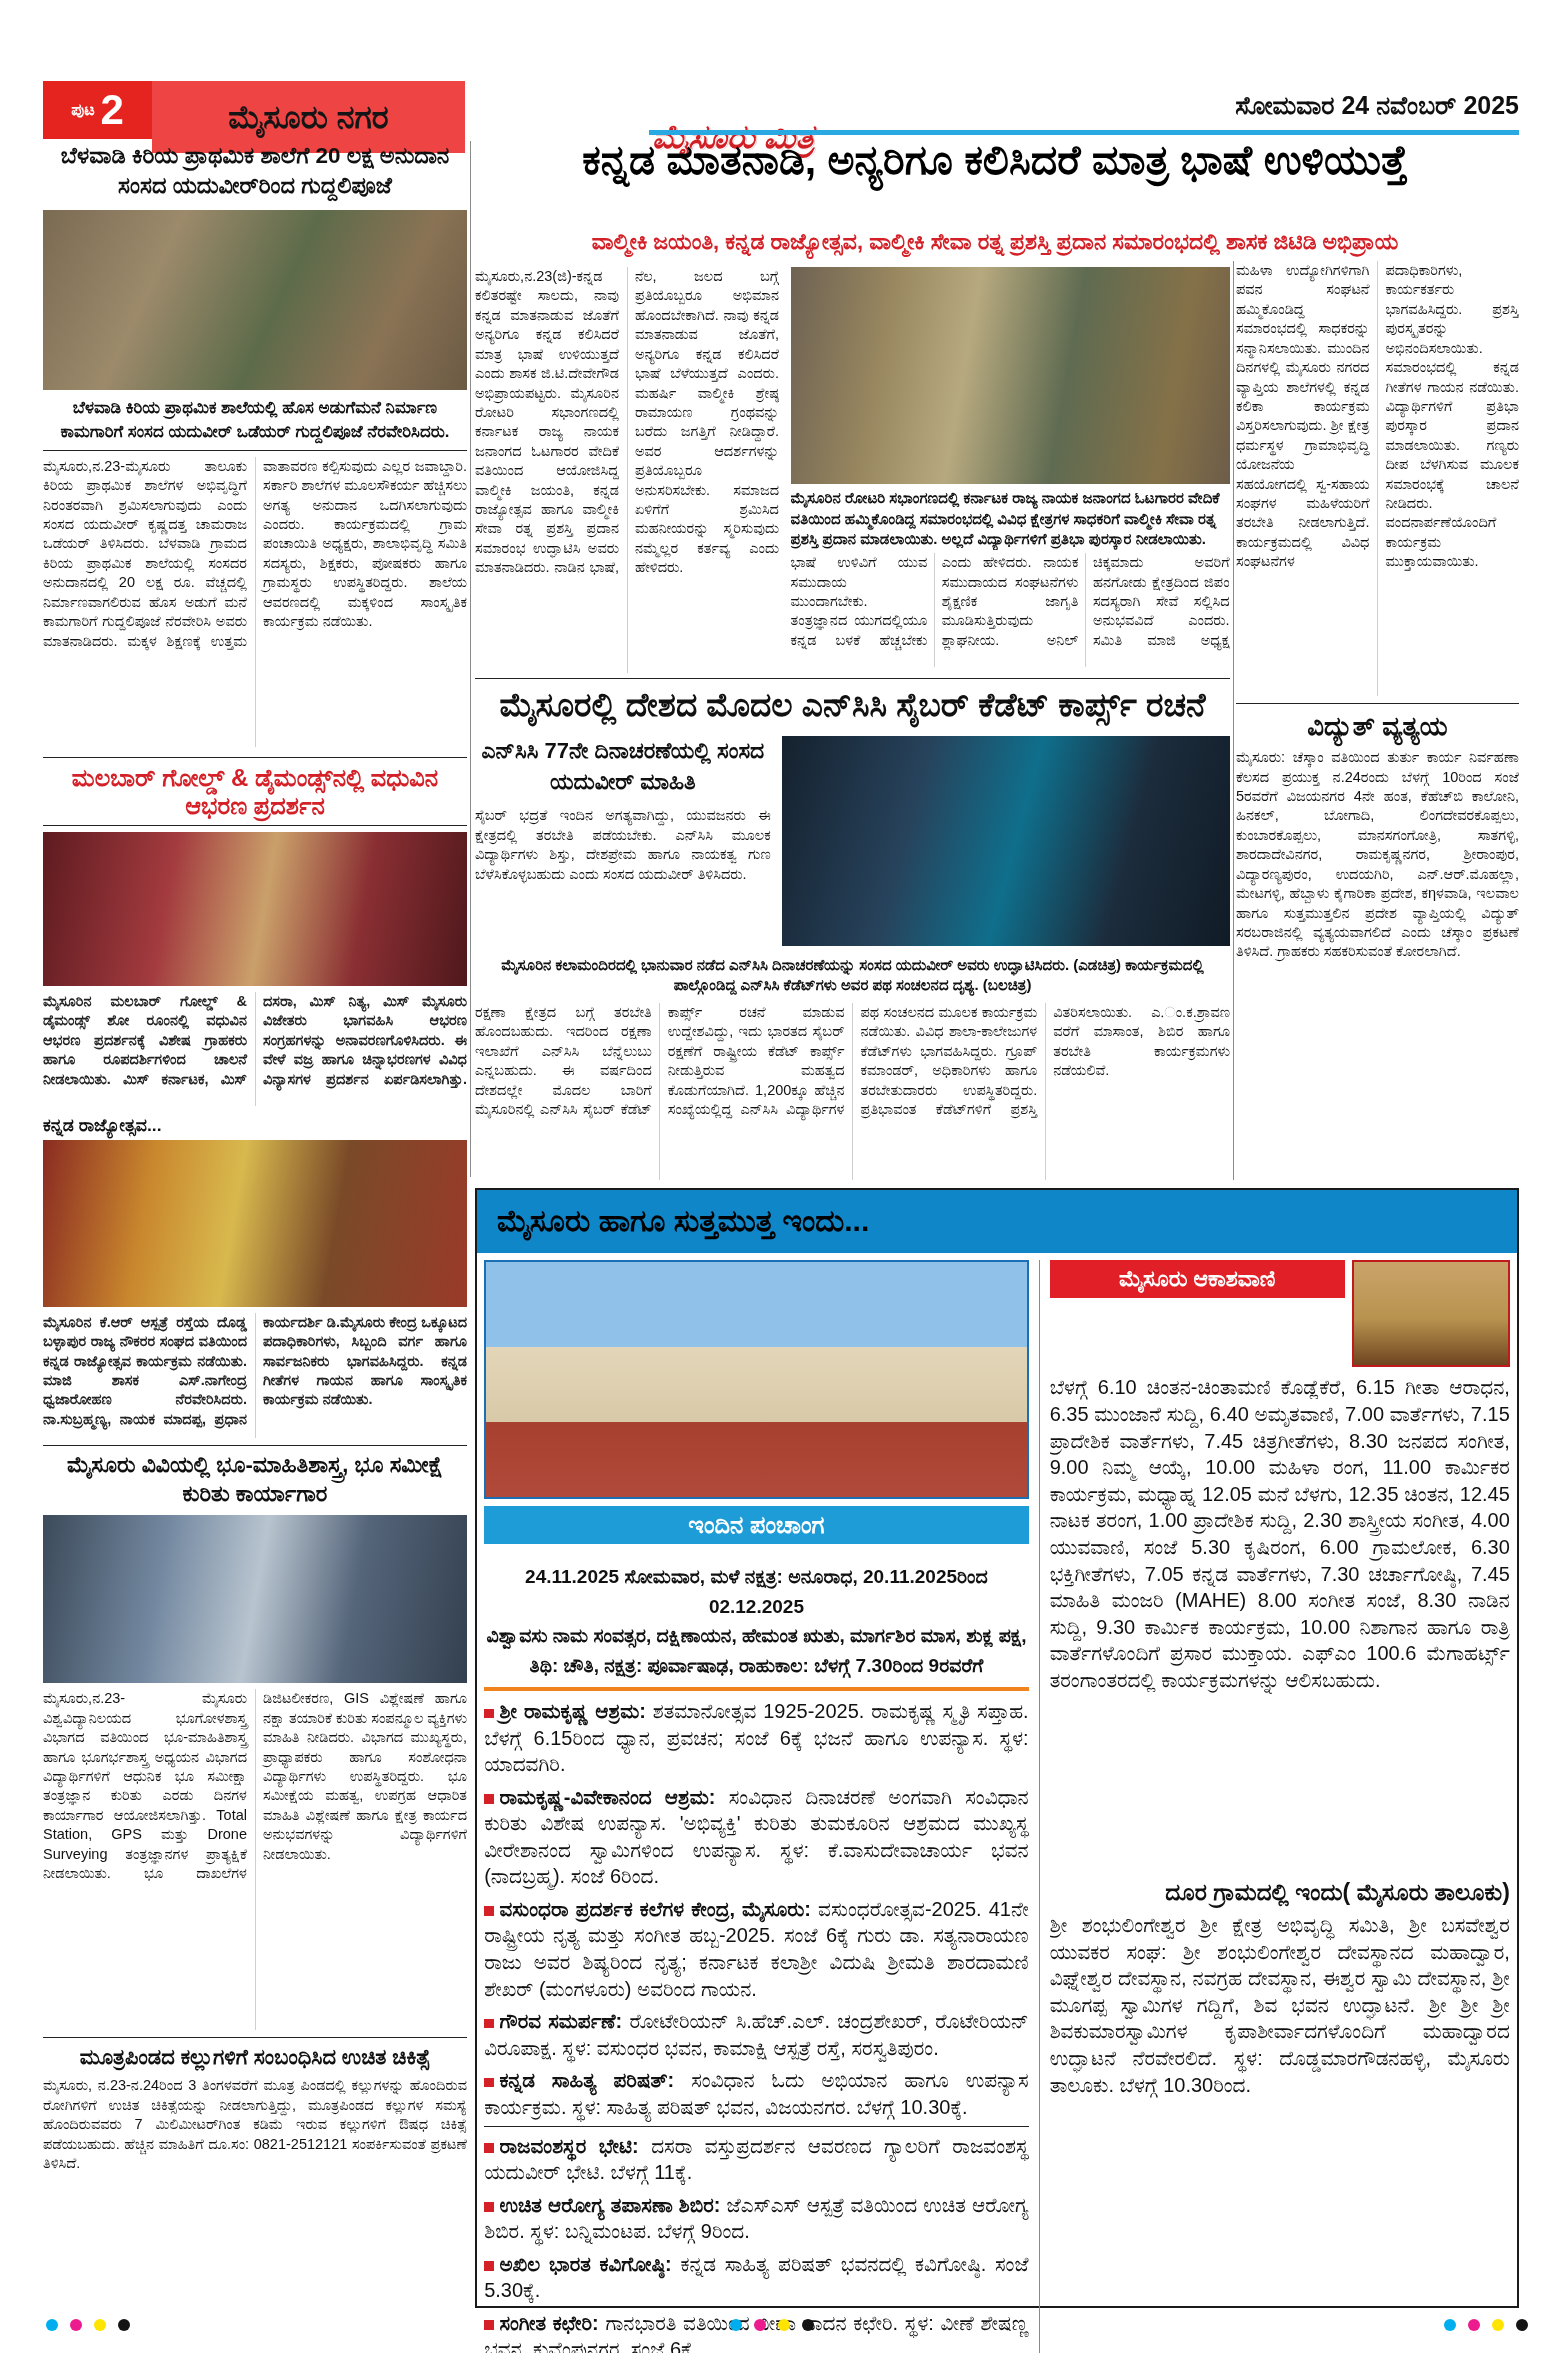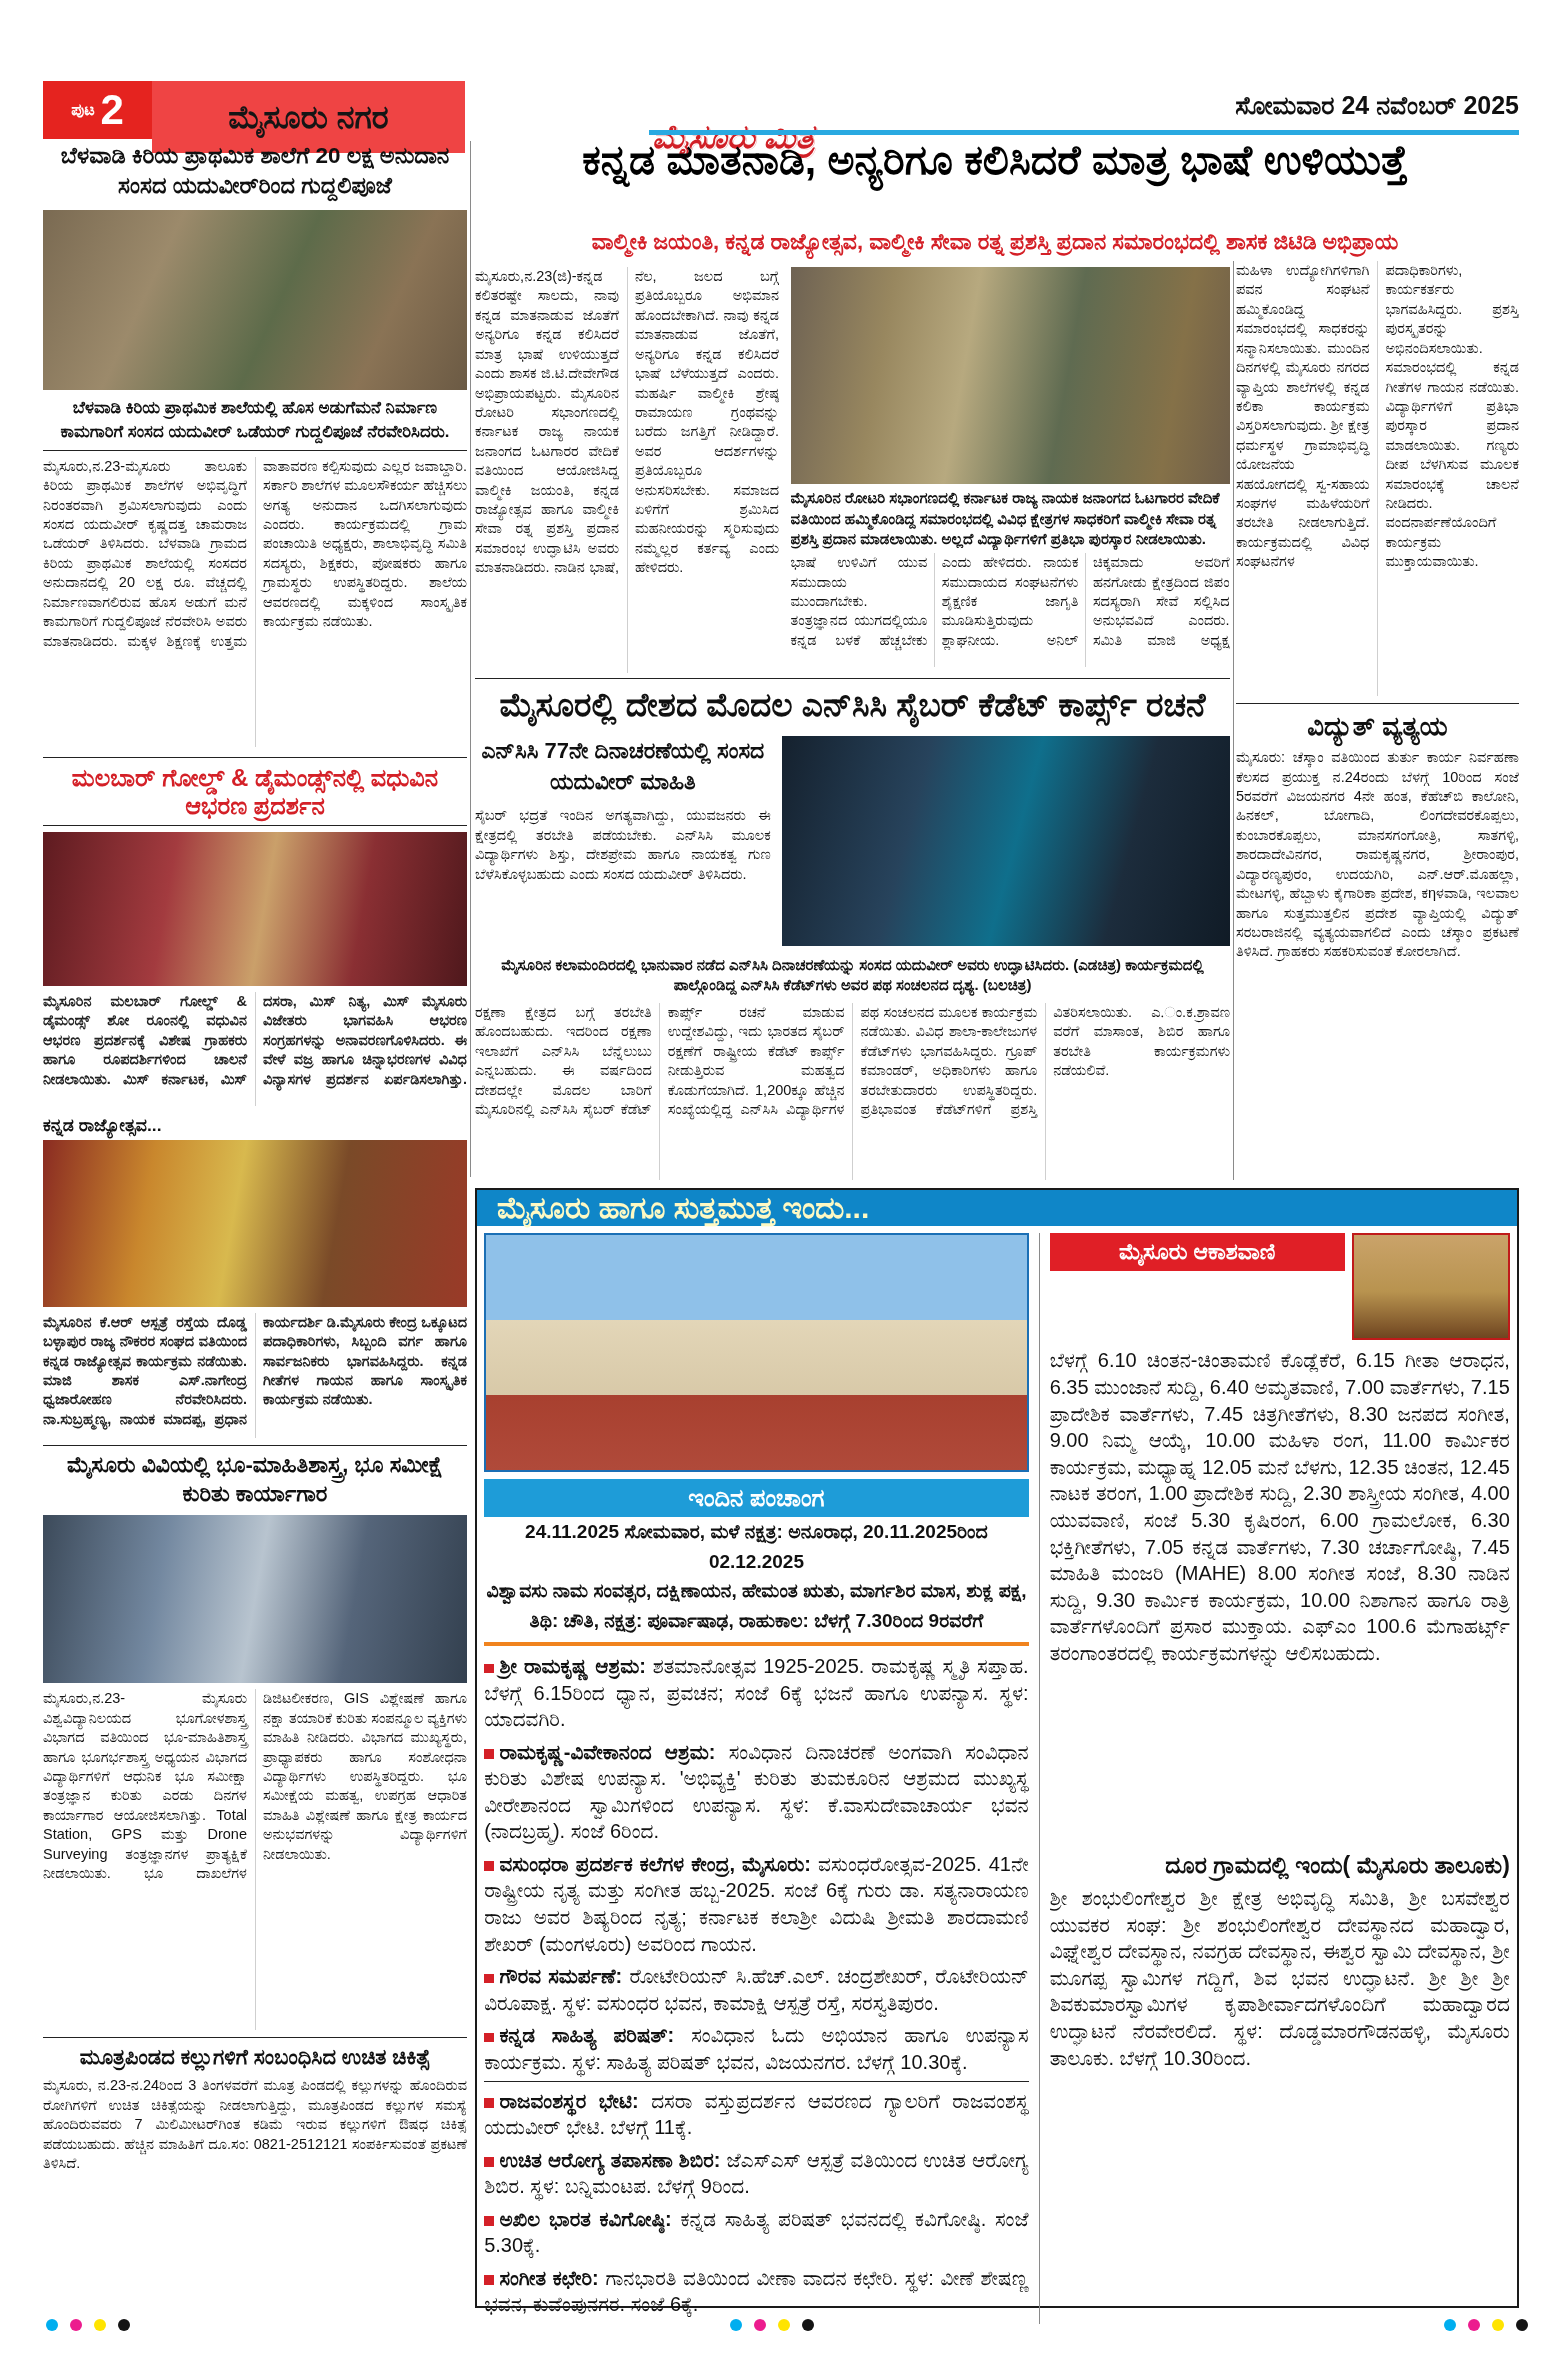--- a/index.html
+++ b/index.html
@@ -59,21 +59,21 @@
   .nccsub{font-size:22px;font-weight:bold;text-align:center;line-height:1.4;}
   .cols4{column-count:4;column-gap:16px;column-rule:0.7px solid #cfcfcf;}
 
   
   #rightcol{position:absolute;left:1236px;top:261px;width:283px;}
   .powerhead{font-size:26px;font-weight:bold;text-align:center;}
 
   
   #todaybox{position:absolute;left:475px;top:1188px;width:1044px;height:1120px;
             border:2.2px solid #1a1a1a;box-sizing:border-box;background:#fff;}
-  .banner{height:36px;background:#0f86c8;color:#fef9c3;display:flex;align-items:center;
+  .banner{height:63px;background:#0f86c8;color:#000000;display:flex;align-items:center;
           font-size:30px;font-weight:bold;padding-left:20px;}
   .panchbanner{background:#1e9cd8;color:#fff;font-size:24px;font-weight:bold;
                display:flex;align-items:center;justify-content:center;height:38px;}
   .panchline{font-size:19px;font-weight:bold;text-align:center;line-height:1.55;}
   .orangerule{height:3.6px;background:#f0831e;margin:7.2px 0;}
   .akashhdr{background:#e01f26;color:#fff;font-size:22px;font-weight:bold;
             display:flex;align-items:center;justify-content:center;height:38px;}
   .item{font-size:20px;line-height:1.33;text-align:justify;margin-bottom:5.8px;}
   .item b{font-weight:bold;}
   .redsq{display:inline-block;width:9.4px;height:9.4px;background:#d42027;margin-right:5.8px;}
@@ -161,21 +161,21 @@
   <div class="abs caption" style="left:475px;top:955px;width:755px;height:42px;overflow:hidden;font-size:15px;line-height:1.35;text-align:center;">ಮೈಸೂರಿನ ಕಲಾಮಂದಿರದಲ್ಲಿ ಭಾನುವಾರ ನಡೆದ ಎನ್‌ಸಿಸಿ ದಿನಾಚರಣೆಯನ್ನು ಸಂಸದ ಯದುವೀರ್ ಅವರು ಉದ್ಘಾಟಿಸಿದರು. (ಎಡಚಿತ್ರ) ಕಾರ್ಯಕ್ರಮದಲ್ಲಿ ಪಾಲ್ಗೊಂಡಿದ್ದ ಎನ್‌ಸಿಸಿ ಕೆಡೆಟ್‌ಗಳು ಅವರ ಪಥ ಸಂಚಲನದ ದೃಶ್ಯ. (ಬಲಚಿತ್ರ)</div>
   <div class="abs body20 cols4 just hide" style="left:475px;top:1003px;width:755px;height:177px;">ರಕ್ಷಣಾ ಕ್ಷೇತ್ರದ ಬಗ್ಗೆ ತರಬೇತಿ ಹೊಂದಬಹುದು. ಇದರಿಂದ ರಕ್ಷಣಾ ಇಲಾಖೆಗೆ ಎನ್‌ಸಿಸಿ ಬೆನ್ನೆಲುಬು ಎನ್ನಬಹುದು. ಈ ವರ್ಷದಿಂದ ದೇಶದಲ್ಲೇ ಮೊದಲ ಬಾರಿಗೆ ಮೈಸೂರಿನಲ್ಲಿ ಎನ್‌ಸಿಸಿ ಸೈಬರ್ ಕೆಡೆಟ್ ಕಾರ್ಪ್ಸ್ ರಚನೆ ಮಾಡುವ ಉದ್ದೇಶವಿದ್ದು, ಇದು ಭಾರತದ ಸೈಬರ್ ರಕ್ಷಣೆಗೆ ರಾಷ್ಟ್ರೀಯ ಕೆಡೆಟ್ ಕಾರ್ಪ್ಸ್ ನೀಡುತ್ತಿರುವ ಮಹತ್ವದ ಕೊಡುಗೆಯಾಗಿದೆ. 1,200ಕ್ಕೂ ಹೆಚ್ಚಿನ ಸಂಖ್ಯೆಯಲ್ಲಿದ್ದ ಎನ್‌ಸಿಸಿ ವಿದ್ಯಾರ್ಥಿಗಳ ಪಥ ಸಂಚಲನದ ಮೂಲಕ ಕಾರ್ಯಕ್ರಮ ನಡೆಯಿತು. ವಿವಿಧ ಶಾಲಾ-ಕಾಲೇಜುಗಳ ಕೆಡೆಟ್‌ಗಳು ಭಾಗವಹಿಸಿದ್ದರು. ಗ್ರೂಪ್ ಕಮಾಂಡರ್, ಅಧಿಕಾರಿಗಳು ಹಾಗೂ ತರಬೇತುದಾರರು ಉಪಸ್ಥಿತರಿದ್ದರು. ಪ್ರತಿಭಾವಂತ ಕೆಡೆಟ್‌ಗಳಿಗೆ ಪ್ರಶಸ್ತಿ ವಿತರಿಸಲಾಯಿತು. ಎ.ಂ.ಕ.ಶ್ರಾವಣ ವರೆಗೆ ಮಾಸಾಂತ, ಶಿಬಿರ ಹಾಗೂ ತರಬೇತಿ ಕಾರ್ಯಕ್ರಮಗಳು ನಡೆಯಲಿವೆ.</div>
 
   <div id="todaybox">
     <div class="banner">ಮೈಸೂರು ಹಾಗೂ ಸುತ್ತಮುತ್ತ ಇಂದು...</div>
     <div style="display:flex;gap:10px;padding:7.2px 7.2px 0 7.2px;">
 
       <div style="width:549px;">
         <div class="photo ph-palace" style="height:239px;"></div>
         <div class="panchbanner" style="margin-top:7.2px;">ಇಂದಿನ ಪಂಚಾಂಗ</div>
-        <div class="panchline" style="margin-top:0;">24.11.2025 ಸೋಮವಾರ, ಮಳೆ ನಕ್ಷತ್ರ: ಅನೂರಾಧ, 20.11.2025ರಿಂದ 02.12.2025</div>
+        <div class="panchline" style="margin-top:18px;">24.11.2025 ಸೋಮವಾರ, ಮಳೆ ನಕ್ಷತ್ರ: ಅನೂರಾಧ, 20.11.2025ರಿಂದ 02.12.2025</div>
         <div class="panchline">ವಿಶ್ವಾವಸು ನಾಮ ಸಂವತ್ಸರ, ದಕ್ಷಿಣಾಯನ, ಹೇಮಂತ ಋತು, ಮಾರ್ಗಶಿರ ಮಾಸ, ಶುಕ್ಲ ಪಕ್ಷ,</div>
         <div class="panchline">ತಿಥಿ: ಚೌತಿ, ನಕ್ಷತ್ರ: ಪೂರ್ವಾಷಾಢ, ರಾಹುಕಾಲ: ಬೆಳಗ್ಗೆ 7.30ರಿಂದ 9ರವರೆಗೆ</div>
         <div class="orangerule"></div>
 
         <div class="item"><span class="redsq"></span><b>ಶ್ರೀ ರಾಮಕೃಷ್ಣ ಆಶ್ರಮ:</b> <span>ಶತಮಾನೋತ್ಸವ 1925-2025. ರಾಮಕೃಷ್ಣ ಸ್ಮೃತಿ ಸಪ್ತಾಹ. ಬೆಳಗ್ಗೆ 6.15ರಿಂದ ಧ್ಯಾನ, ಪ್ರವಚನ; ಸಂಜೆ 6ಕ್ಕೆ ಭಜನೆ ಹಾಗೂ ಉಪನ್ಯಾಸ. ಸ್ಥಳ: ಯಾದವಗಿರಿ.</span></div>
         <div class="item"><span class="redsq"></span><b>ರಾಮಕೃಷ್ಣ-ವಿವೇಕಾನಂದ ಆಶ್ರಮ:</b> <span>ಸಂವಿಧಾನ ದಿನಾಚರಣೆ ಅಂಗವಾಗಿ ಸಂವಿಧಾನ ಕುರಿತು ವಿಶೇಷ ಉಪನ್ಯಾಸ. 'ಅಭಿವ್ಯಕ್ತಿ' ಕುರಿತು ತುಮಕೂರಿನ ಆಶ್ರಮದ ಮುಖ್ಯಸ್ಥ ವೀರೇಶಾನಂದ ಸ್ವಾಮಿಗಳಿಂದ ಉಪನ್ಯಾಸ. ಸ್ಥಳ: ಕೆ.ವಾಸುದೇವಾಚಾರ್ಯ ಭವನ (ನಾದಬ್ರಹ್ಮ). ಸಂಜೆ 6ರಿಂದ.</span></div>
         <div class="item"><span class="redsq"></span><b>ವಸುಂಧರಾ ಪ್ರದರ್ಶಕ ಕಲೆಗಳ ಕೇಂದ್ರ, ಮೈಸೂರು:</b> <span>ವಸುಂಧರೋತ್ಸವ-2025. 41ನೇ ರಾಷ್ಟ್ರೀಯ ನೃತ್ಯ ಮತ್ತು ಸಂಗೀತ ಹಬ್ಬ-2025. ಸಂಜೆ 6ಕ್ಕೆ ಗುರು ಡಾ. ಸತ್ಯನಾರಾಯಣ ರಾಜು ಅವರ ಶಿಷ್ಯರಿಂದ ನೃತ್ಯ; ಕರ್ನಾಟಕ ಕಲಾಶ್ರೀ ವಿದುಷಿ ಶ್ರೀಮತಿ ಶಾರದಾಮಣಿ ಶೇಖರ್ (ಮಂಗಳೂರು) ಅವರಿಂದ ಗಾಯನ.</span></div>
         <div class="item"><span class="redsq"></span><b>ಗೌರವ ಸಮರ್ಪಣೆ:</b> <span>ರೋಟೇರಿಯನ್ ಸಿ.ಹೆಚ್.ಎಲ್. ಚಂದ್ರಶೇಖರ್, ರೊಟೇರಿಯನ್ ವಿರೂಪಾಕ್ಷ. ಸ್ಥಳ: ವಸುಂಧರ ಭವನ, ಕಾಮಾಕ್ಷಿ ಆಸ್ಪತ್ರೆ ರಸ್ತೆ, ಸರಸ್ವತಿಪುರಂ.</span></div>
         <div class="item"><span class="redsq"></span><b>ಕನ್ನಡ ಸಾಹಿತ್ಯ ಪರಿಷತ್:</b> <span>ಸಂವಿಧಾನ ಓದು ಅಭಿಯಾನ ಹಾಗೂ ಉಪನ್ಯಾಸ ಕಾರ್ಯಕ್ರಮ. ಸ್ಥಳ: ಸಾಹಿತ್ಯ ಪರಿಷತ್ ಭವನ, ವಿಜಯನಗರ. ಬೆಳಗ್ಗೆ 10.30ಕ್ಕೆ.</span></div>
 

